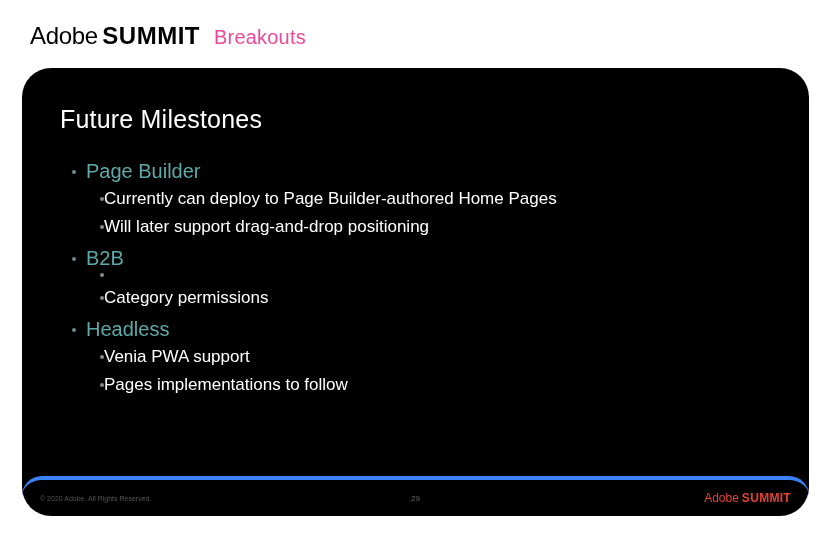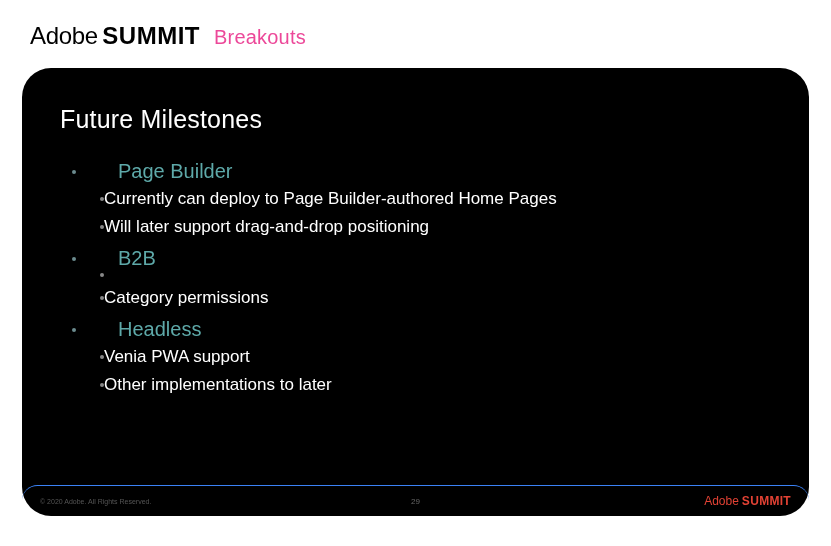--- a/index.html
+++ b/index.html
@@ -66,21 +66,20 @@
       height: 4px;
       background: #6b8b8e;
       flex-shrink: 0;
       position: relative;
       top: -4px;
     }
     .topic-label {
       color: #5ea9a9;
       font-size: 20px;
       font-weight: 400;
-      margin-left: 32px;
     }
     .subitems {
       padding-left: 28px;
       margin-bottom: 10px;
     }
     .subitem {
       display: flex;
       align-items: baseline;
       gap: 0;
       margin-bottom: 8px;
@@ -96,22 +95,22 @@
     .subitem-text {
       color: #fff;
       font-size: 17px;
       font-weight: 400;
     }
     .footer {
       position: absolute;
       bottom: 0;
       left: 0;
       right: 0;
-      border-top: 1px solid #3b82f6;
-      height: 31px;
+      border-top: 4px solid #3b82f6;
+      height: 40px;
       display: flex;
       align-items: center;
       justify-content: space-between;
       padding: 0 18px;
     }
     .footer-copyright {
       color: #555;
       font-size: 7px;
     }
     .footer-page {
@@ -187,21 +186,21 @@
       <span class="topic-bullet"></span>
       <span class="topic-label">Headless</span>
     </div>
     <div class="subitems">
       <div class="subitem">
         <span class="subitem-bullet"></span>
         <span class="subitem-text">Venia PWA support</span>
       </div>
       <div class="subitem">
         <span class="subitem-bullet"></span>
-        <span class="subitem-text">Other implementations to later</span>
+        <span class="subitem-text">Pages implementations to follow</span>
       </div>
     </div>
 
   </div>
 
   <div class="footer">
     <span class="footer-copyright">© 2020 Adobe. All Rights Reserved.</span>
     <span class="footer-page">29</span>
     <span class="footer-logo">
       <span class="footer-adobe">Adobe</span>

